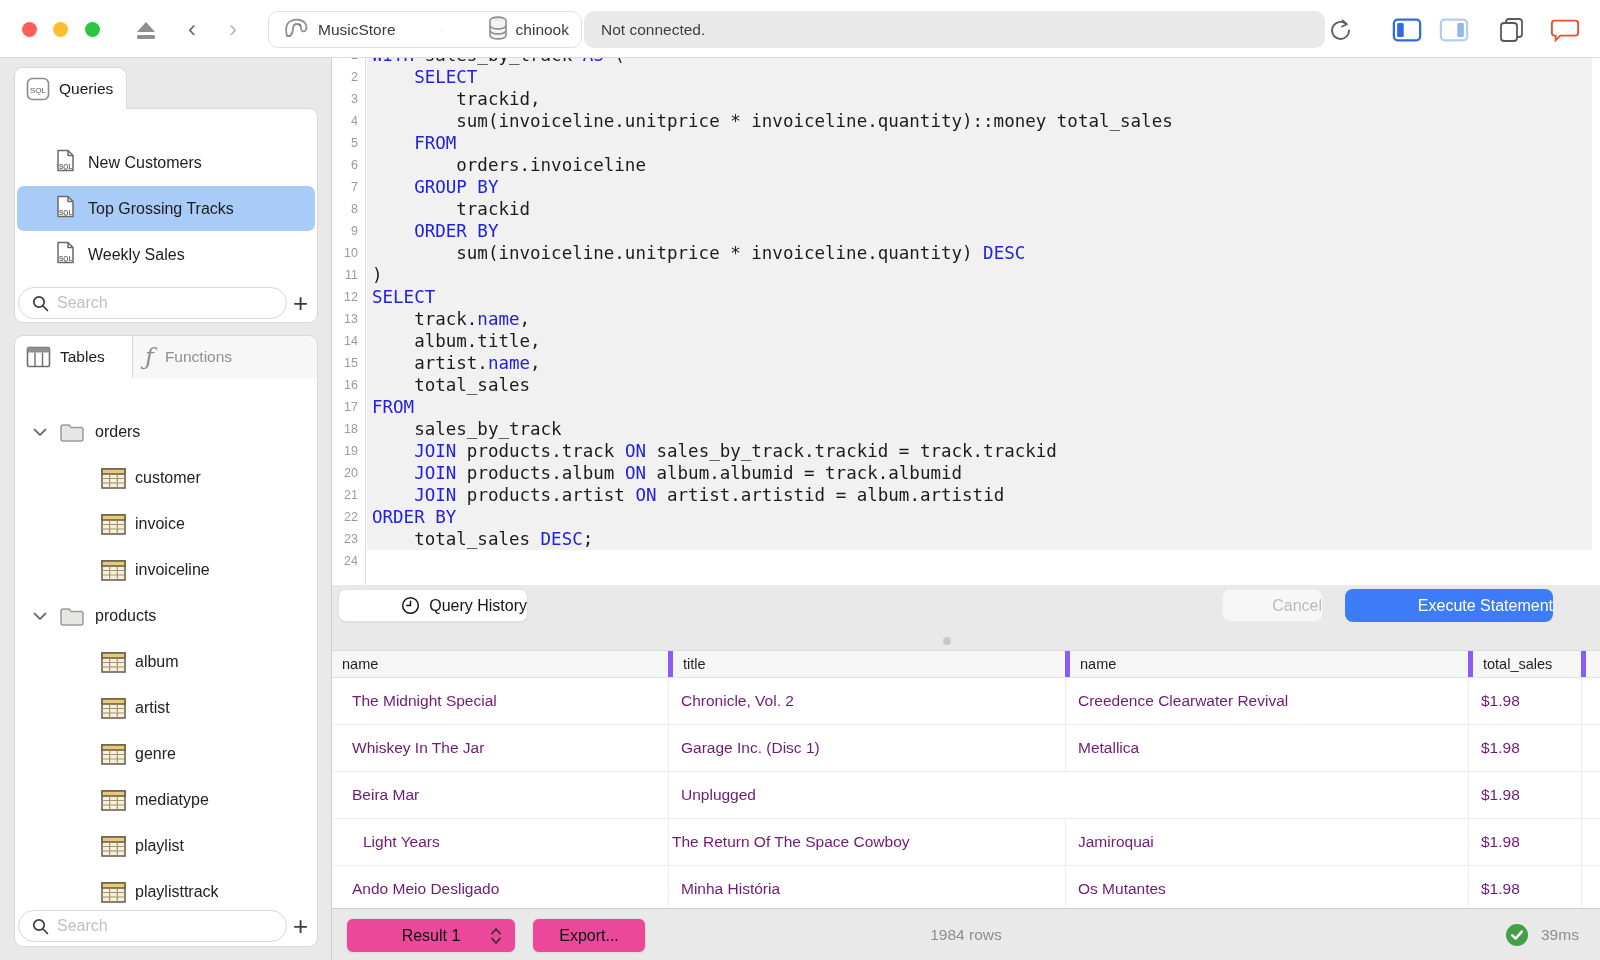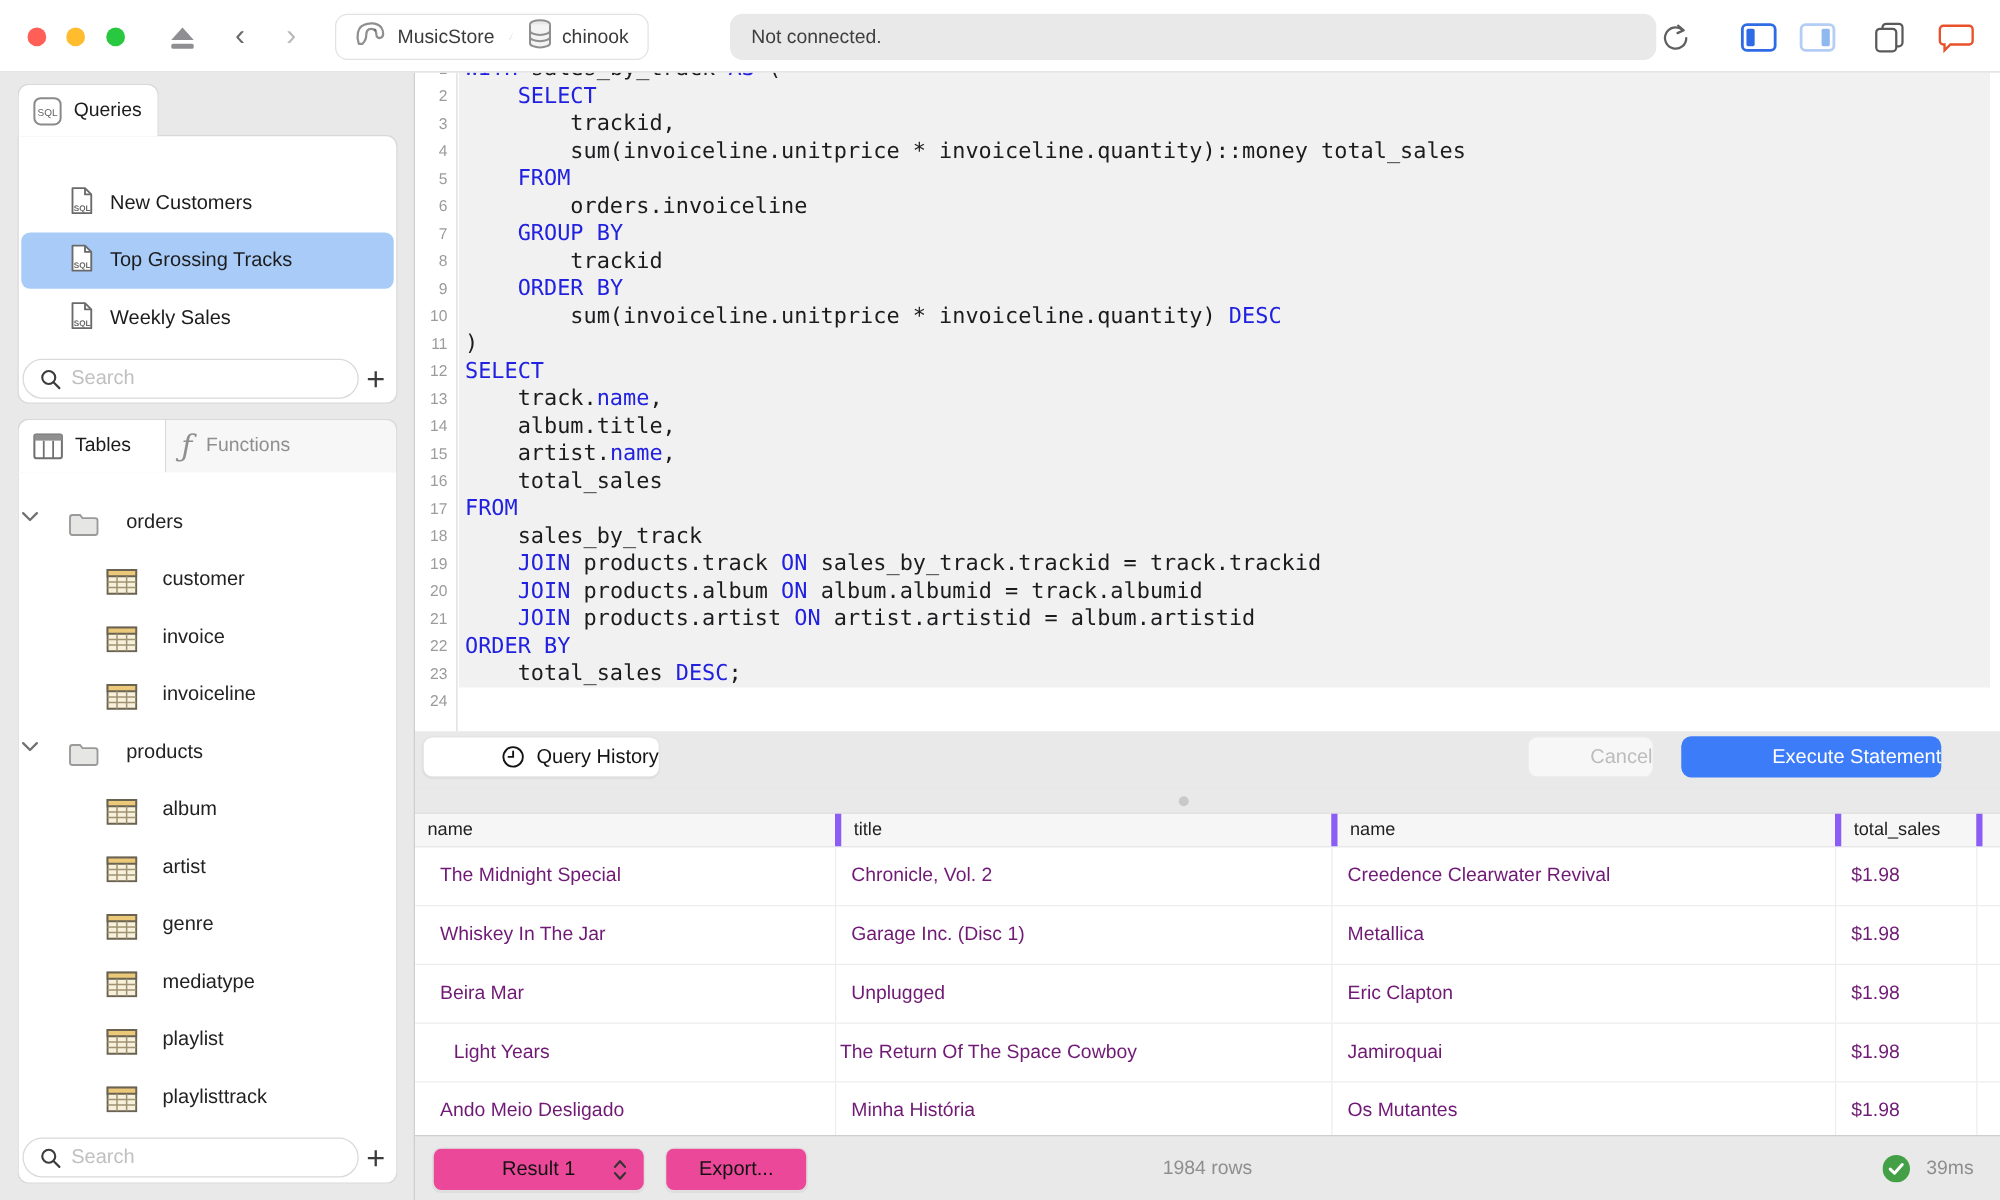--- a/index.html
+++ b/index.html
@@ -4,39 +4,39 @@
 <style>
   * { margin:0; padding:0; box-sizing:border-box; }
   html,body { width:1600px; height:960px; overflow:hidden; }
   body { font-family:"Liberation Sans", sans-serif; background:#e9e9e9; position:relative; color:#1c1c1e; }
   .abs { position:absolute; }
 
   
   .titlebar { left:0; top:0; width:1600px; height:58px; background:#fff; border-bottom:1px solid #dcdcdc; z-index:30; }
   .light { width:15px; height:15px; border-radius:50%; top:22px; }
   .chev { font-size:24px; font-weight:400; top:15px; }
-  .crumbcapsule { left:268px; top:11px; width:251px; height:37px; border:1px solid #e2e2e2; border-radius:10px; background:#fff;
-                  display:flex; align-items:center; }
+  .crumbcapsule { left:268px; top:11px; width:314px; height:37px; border:1px solid #e2e2e2; border-radius:10px; background:#fff;
+                  display:flex; align-items:center;justify-content:space-between; }
   .crumbseg { display:flex; align-items:center; gap:7px; padding:0 12px; height:100%; }
   .crumbdivider { width:1px; height:36px; background:linear-gradient(105deg,transparent 46%, #e0e0e0 46%, #e0e0e0 54%, transparent 54%); transform:skewX(-18deg); }
   .crumblabel { font-size:15.5px; color:#3a3a3a; }
   .statuspill { left:584px; top:11px; width:741px; height:37px; background:#e9e9e9; border-radius:10px; display:flex; align-items:center; padding-left:17px; font-size:15.5px; color:#3e3e3e; }
   .tbicon { top:17px; width:30px; height:26px; display:flex; align-items:center; justify-content:center; }
 
   
   .sidebar { left:0; top:58px; width:332px; height:902px; background:#e9e9e9; border-right:1px solid #cfcfcf; z-index:20; }
   .tabchip { background:#fff; border:1px solid #d9d9d9; border-bottom:none; border-radius:9px 9px 0 0; display:flex; align-items:center; gap:9px; padding-left:11px; font-size:15.5px; }
   .panelbody { background:#fff; border:1px solid #d9d9d9; }
   .qitem { left:17px; width:298px; height:45px; display:flex; align-items:center; gap:13px; padding-left:39px; font-size:16px; border-radius:7px; }
   .qitem.sel { background:#a8ccf7; }
   .searchpill { width:269px; height:32px; border:1px solid #d9d9d9; border-radius:16px; background:#fff; display:flex; align-items:center; gap:8px; padding-left:13px; }
   .searchpill input { border:none; outline:none; font-size:16px; width:200px; font-family:"Liberation Sans",sans-serif; color:#333; background:transparent; }
   .searchpill input::placeholder { color:#c0c0c0; }
   .plusbtn { font-size:26px; font-weight:300; color:#3c3c3c; line-height:20px; }
-  .treerow { left:2px; width:300px; height:46px; display:flex; align-items:flex-start;gap:11px; }
+  .treerow { left:18px; width:300px; height:46px; display:flex; align-items:center; }
   .treerow .lbl { font-size:16px; color:#222; }
   .fnicon { font-family:"DejaVu Serif", serif; font-style:italic; font-size:24px; color:#8f8f8f; }
 
   
   .editor { left:332px; top:58px; width:1268px; height:527px; background:#fff; overflow:hidden; }
   .hl { position:absolute; left:35px; top:-14px; width:1225px; height:506px; background:#f1f1f2; }
   .gutter { position:absolute; left:0; top:0; width:34px; height:100%; background:#fff; border-right:1px solid #dcdcdc; }
   .ln { position:absolute; width:26px; text-align:right; font-size:12.5px; color:#9b9b9b; line-height:22px; }
   .cl { position:absolute; left:40px; white-space:pre; font-family:"DejaVu Sans Mono", monospace; font-size:17.5px; line-height:22px; color:#1c1c1e; }
   .cl .kw { color:var(--kw,#2121df); }
@@ -413,21 +413,20 @@
     <div class="rrow" style="top: 47px;">
       <div class="rcell" style="left: 0px; width: 336px; padding-left: 20px;">Whiskey In The Jar</div>
       <div class="rcell" style="left: 336px; width: 397px; padding-left: 12px;">Garage Inc. (Disc 1)</div>
       <div class="rcell" style="left: 733px; width: 403px; padding-left: 12px;">Metallica</div>
       <div class="rcell" style="left: 1136px; width: 113px; padding-left: 12px;">$1.98</div>
       <div class="rcell" style="left: 1249px; width: 19px;"></div>
     </div>
     <div class="rrow" style="top: 94px;">
       <div class="rcell" style="left: 0px; width: 336px; padding-left: 20px;">Beira Mar</div>
       <div class="rcell" style="left: 336px; width: 397px; padding-left: 12px;">Unplugged</div>
-      <div class="rcell" style="left: 733px; width: 403px; padding-left: 12px;">Eric Clapton</div>
       <div class="rcell" style="left: 1136px; width: 113px; padding-left: 12px;">$1.98</div>
       <div class="rcell" style="left: 1249px; width: 19px;"></div>
     </div>
     <div class="rrow" style="top: 141px;">
       <div class="rcell" style="left: 0px; width: 336px; padding-left: 31px;">Light Years</div>
       <div class="rcell" style="left: 336px; width: 397px; padding-left: 3px;">The Return Of The Space Cowboy</div>
       <div class="rcell" style="left: 733px; width: 403px; padding-left: 12px;">Jamiroquai</div>
       <div class="rcell" style="left: 1136px; width: 113px; padding-left: 12px;">$1.98</div>
       <div class="rcell" style="left: 1249px; width: 19px;"></div>
     </div>

